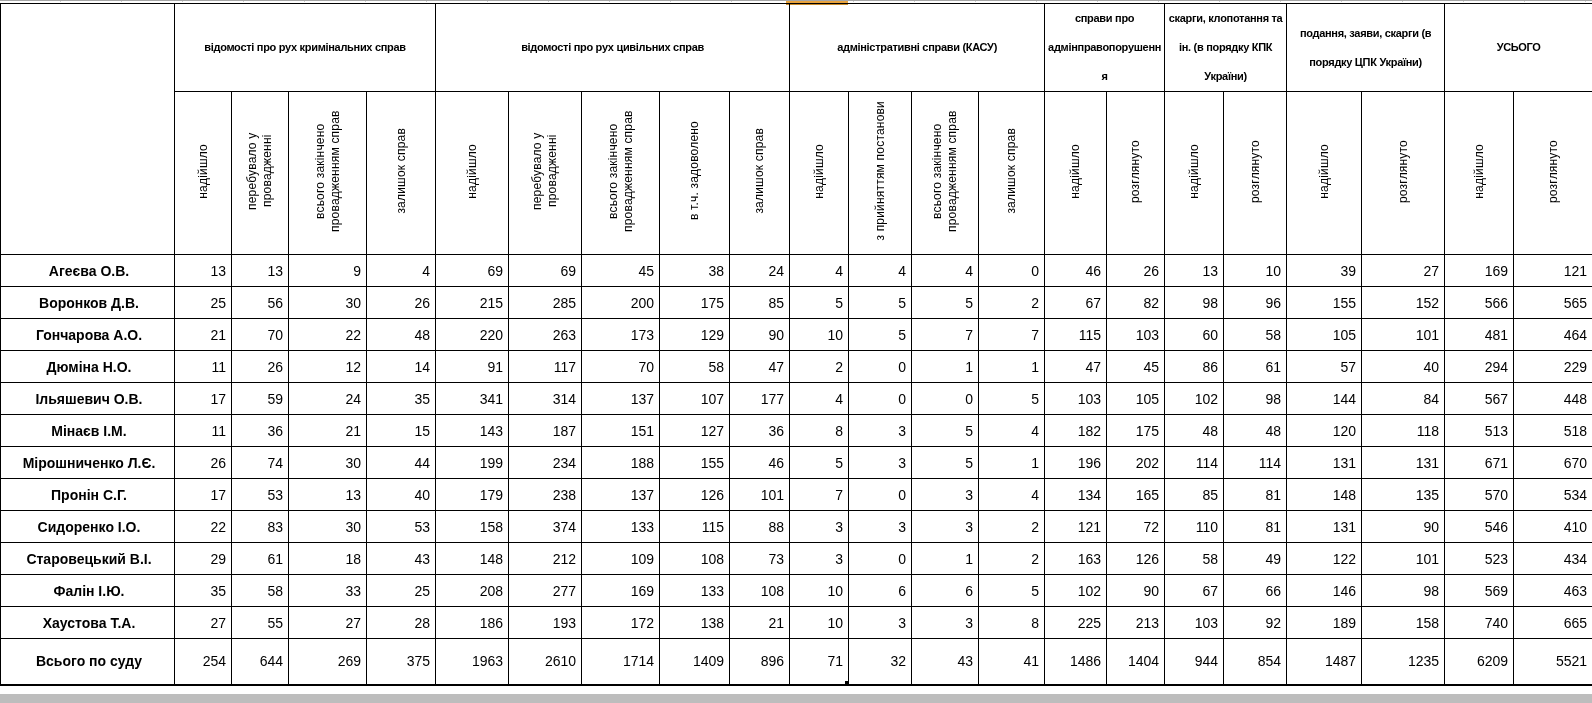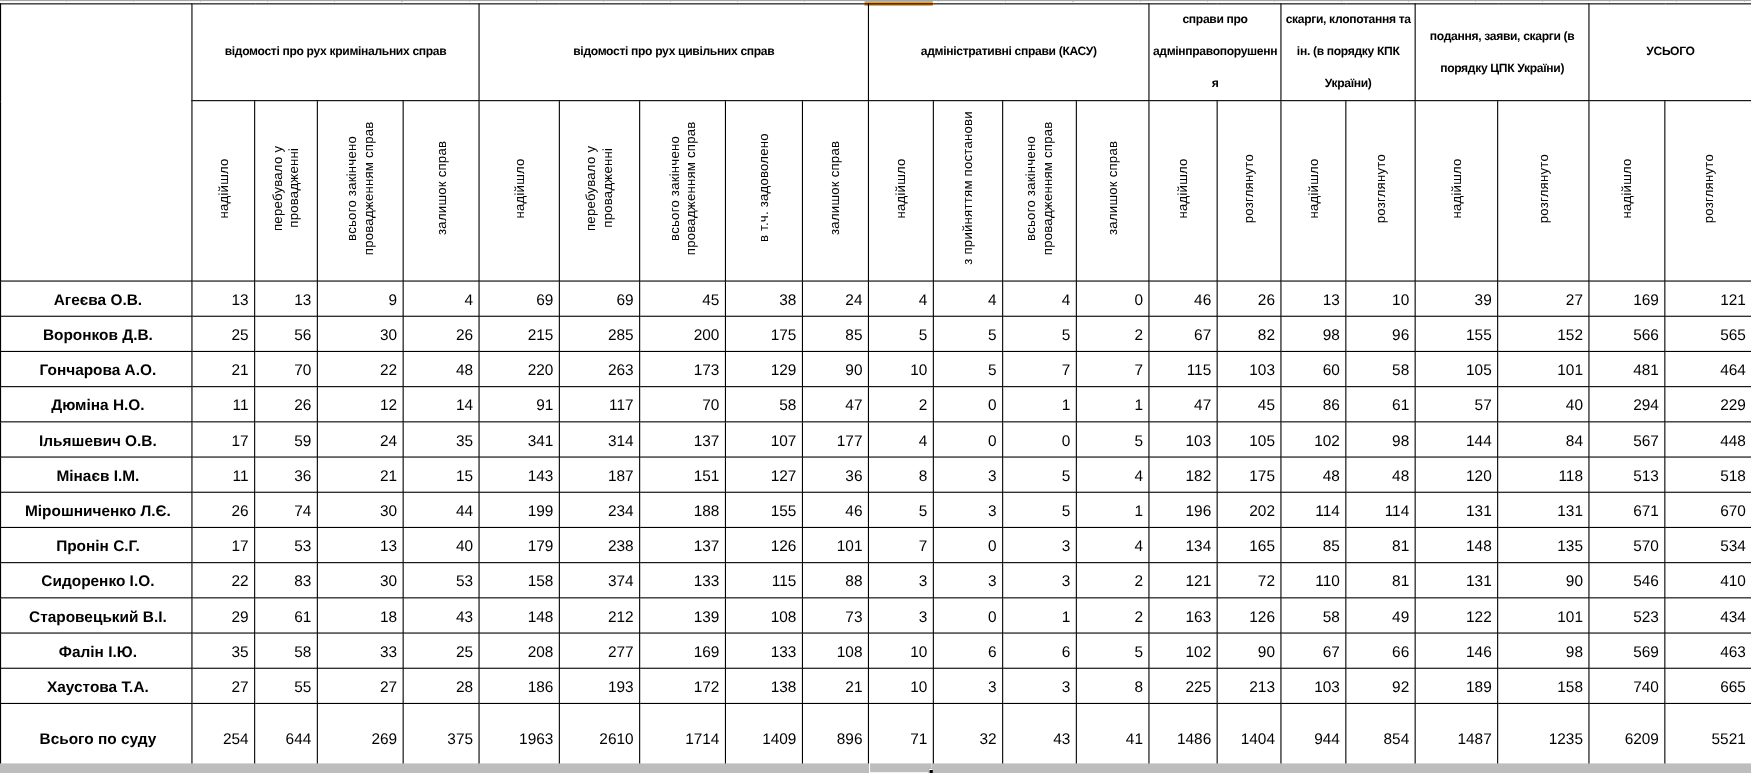--- a/index.html
+++ b/index.html
@@ -20,21 +20,21 @@
   td.group{font-weight:bold;font-size:11px;letter-spacing:-0.3px;line-height:29px;
            text-align:center;vertical-align:middle;padding:0 2px;word-break:break-word;overflow-wrap:break-word;}
   td.corner{background:#fff;}
 
   tr.rh{height:160px;}
   td.rot{vertical-align:middle;text-align:center;padding:3px 0;}
   td.rot span{display:inline-block;writing-mode:vertical-rl;transform:rotate(180deg);
               font-size:12px;letter-spacing:0.2px;line-height:15px;max-height:152px;}
 
   tr.data{height:32px;}
-  tr.total{height:64px;margin-left:48px;}
+  tr.total{height:46px;margin-left:48px;}
   tr.total td{border-bottom-width:2px;}
   td.name{font-weight:bold;font-size:14px;text-align:center;padding:0 4px 0 7px;vertical-align:middle;white-space:nowrap;}
   td.num{font-size:14px;text-align:right;padding:0 5px 0 2px;vertical-align:middle;}
 
   td.selected{position:relative;}
   .sel-box{position:absolute;left:-2px;top:-2px;right:-2px;bottom:-2px;
            border:2px solid #000;box-shadow:inset 0 0 0 1px #fff;pointer-events:none;z-index:5;}
   .fill-handle{position:absolute;right:-4px;bottom:-4px;width:6px;height:6px;background:#000;border:1px solid #fff;z-index:6;}
 
   .bottom-strip{position:absolute;top:694px;left:0;width:1592px;height:9px;background:#bdbdbd;}
@@ -325,21 +325,21 @@
           <td class="num">410</td>
         </tr>
         <tr class="data">
           <td class="name">Старовецький В.І.</td>
           <td class="num">29</td>
           <td class="num">61</td>
           <td class="num">18</td>
           <td class="num">43</td>
           <td class="num">148</td>
           <td class="num">212</td>
-          <td class="num">139</td>
+          <td class="num">109</td>
           <td class="num">108</td>
           <td class="num">73</td>
           <td class="num">3</td>
           <td class="num">0</td>
           <td class="num">1</td>
           <td class="num">2</td>
           <td class="num">163</td>
           <td class="num">126</td>
           <td class="num">58</td>
           <td class="num">49</td>

